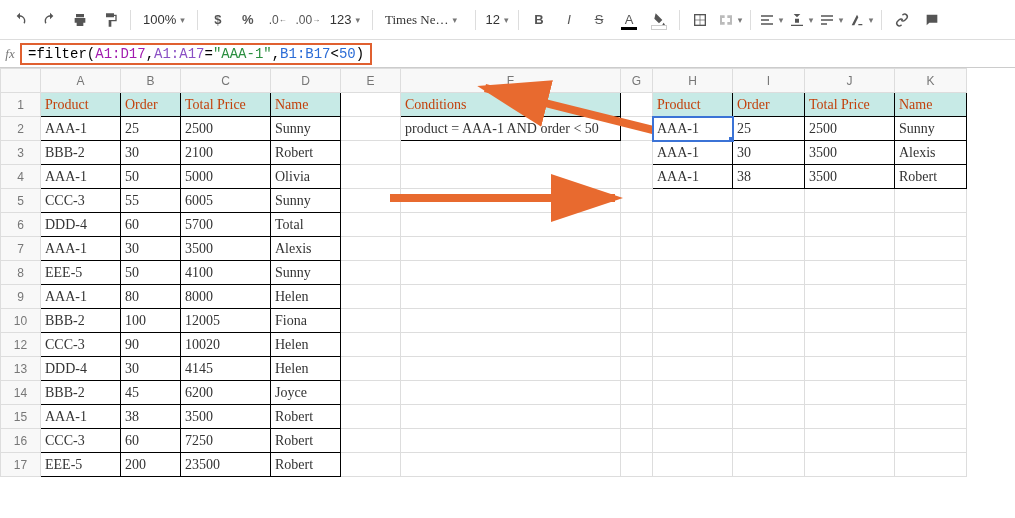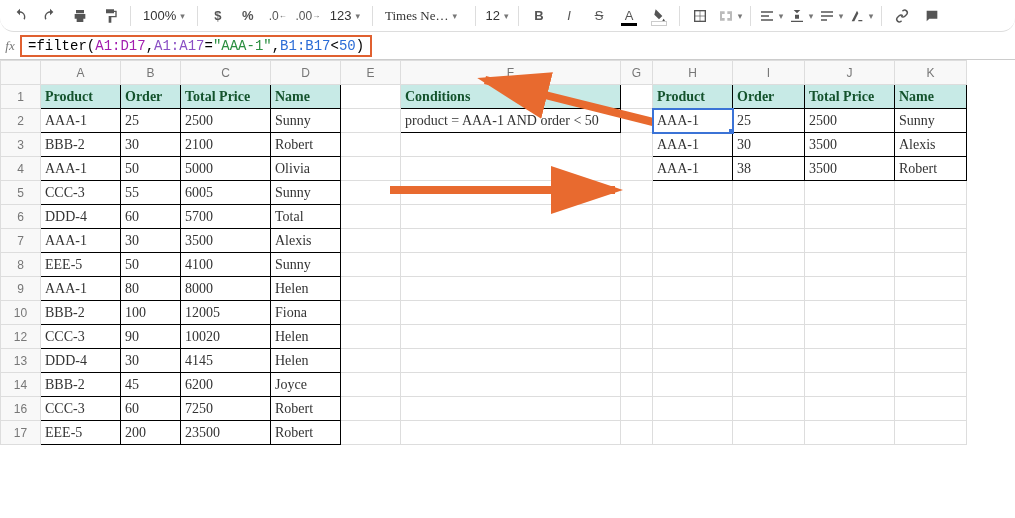--- a/index.html
+++ b/index.html
@@ -1,19 +1,19 @@
 <!DOCTYPE html>
 <html><head>
 <meta charset="utf-8">
 <style>
   * { box-sizing: border-box; margin: 0; padding: 0; }
   body { font-family: Arial, sans-serif; font-size: 13px; color: #333; background: #fff; user-select: none; }
   .toolbar {
-    display: flex; align-items: center; height: 32px; padding: 0 6px;
-    border-bottom: 1px solid #ddd; gap: 2px; background: #fff; border-radius: 14px;
+    display: flex; align-items: center; height: 40px; padding: 0 6px;
+    border-bottom: 1px solid #ddd; gap: 2px; background: #fff;
   }
   .tb-btn {
     width: 28px; height: 28px; display: flex; align-items: center; justify-content: center;
     border-radius: 2px; color: #555; cursor: pointer;
   }
   .tb-btn.disabled { color: #bbb; }
   .tb-sep { width: 1px; height: 20px; background: #ddd; margin: 0 4px; }
   .tb-text { padding: 0 6px; height: 28px; display: flex; align-items: center; color: #333; font-size: 13px; }
   .tb-drop::after { content: "▾"; font-size: 9px; margin-left: 4px; color: #777; }
   .font-box { width: 90px; font-family: "Times New Roman", serif; overflow: hidden; white-space: nowrap; }
@@ -41,21 +41,21 @@
   .sheet th, .sheet td {
     border: 1px solid #ddd; height: 24px; padding: 0 4px; font-size: 14px;
     background: #fff; text-align: left; overflow: hidden; white-space: nowrap;
   }
   .sheet th {
     background: #f8f8f8; color: #777; font-weight: normal; text-align: center;
     font-size: 12px; position: relative;
   }
   .sheet .corner { width: 40px; background: #f8f8f8; }
   .sheet td.rowhdr { background: #f8f8f8; color: #777; text-align: center; width: 40px; font-size: 12px; }
-  .hdr-cell { background: #c7eae6 !important; color: #14532d; font-weight: bold; font-family: "Times New Roman", serif; }
+  .hdr-cell { background: #c7eae6 !important; color: #c2410c; font-weight: normal; font-family: "Times New Roman", serif; }
   .data-cell { font-family: "Times New Roman", serif; border: 1px solid #000 !important; }
   .num { text-align: right; }
   .active-cell { outline: 2px solid #3b73d6; outline-offset: -1px; position: relative; z-index: 2; }
   .active-cell::after { content:""; position:absolute; right:-3px; bottom:-3px; width:6px; height:6px; background:#3b73d6; }
 
   .arrow { position: absolute; pointer-events: none; }
   .arrow svg { width: 100%; height: 100%; overflow: visible; }
 </style>
 </head>
 <body>
@@ -386,20 +386,34 @@
           <td class="data-cell">Joyce</td>
           <td class=""></td>
           <td class=""></td>
           <td class=""></td>
           <td class=""></td>
           <td class=""></td>
           <td class=""></td>
           <td class=""></td>
         </tr>
         <tr>
+          <td class="rowhdr">15</td>
+          <td class="data-cell">AAA-1</td>
+          <td class="data-cell num">38</td>
+          <td class="data-cell num">3500</td>
+          <td class="data-cell">Robert</td>
+          <td class=""></td>
+          <td class=""></td>
+          <td class=""></td>
+          <td class=""></td>
+          <td class=""></td>
+          <td class=""></td>
+          <td class=""></td>
+        </tr>
+        <tr>
           <td class="rowhdr">16</td>
           <td class="data-cell">CCC-3</td>
           <td class="data-cell num">60</td>
           <td class="data-cell num">7250</td>
           <td class="data-cell">Robert</td>
           <td class=""></td>
           <td class=""></td>
           <td class=""></td>
           <td class=""></td>
           <td class=""></td>

